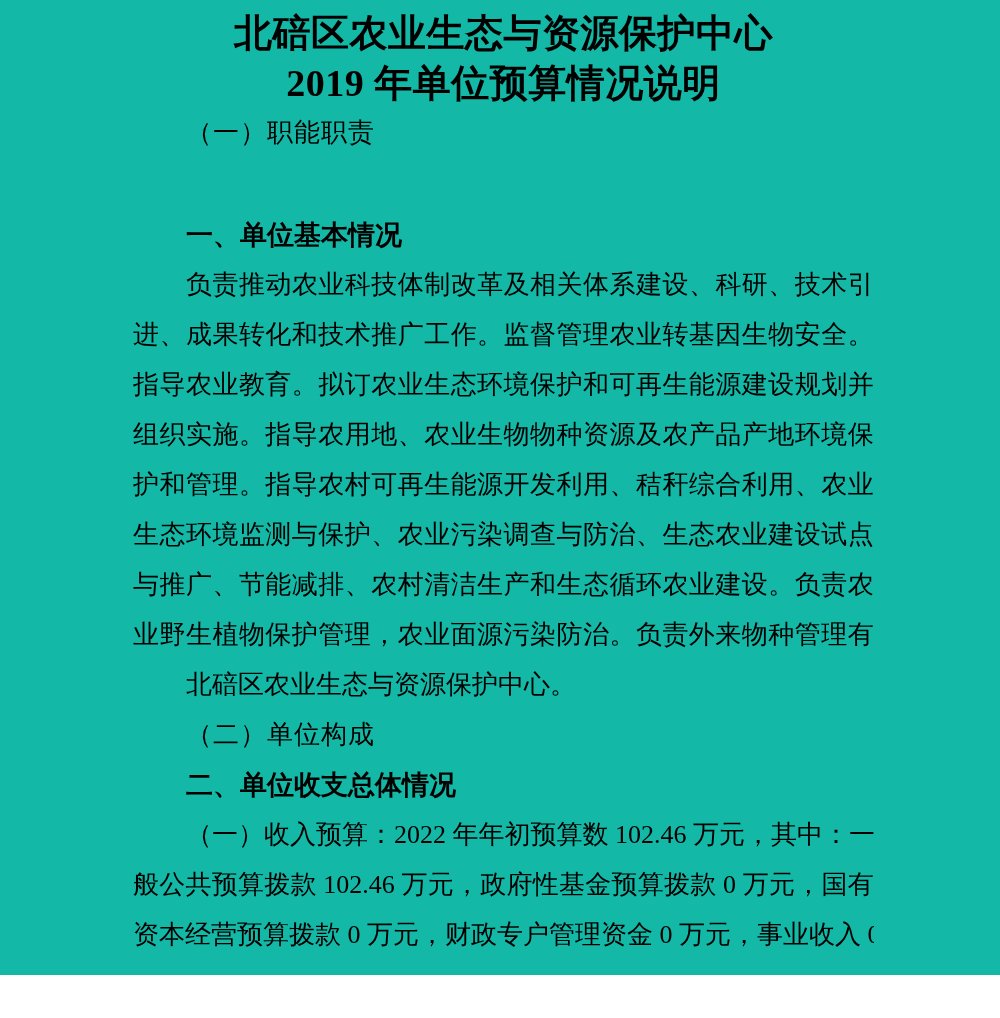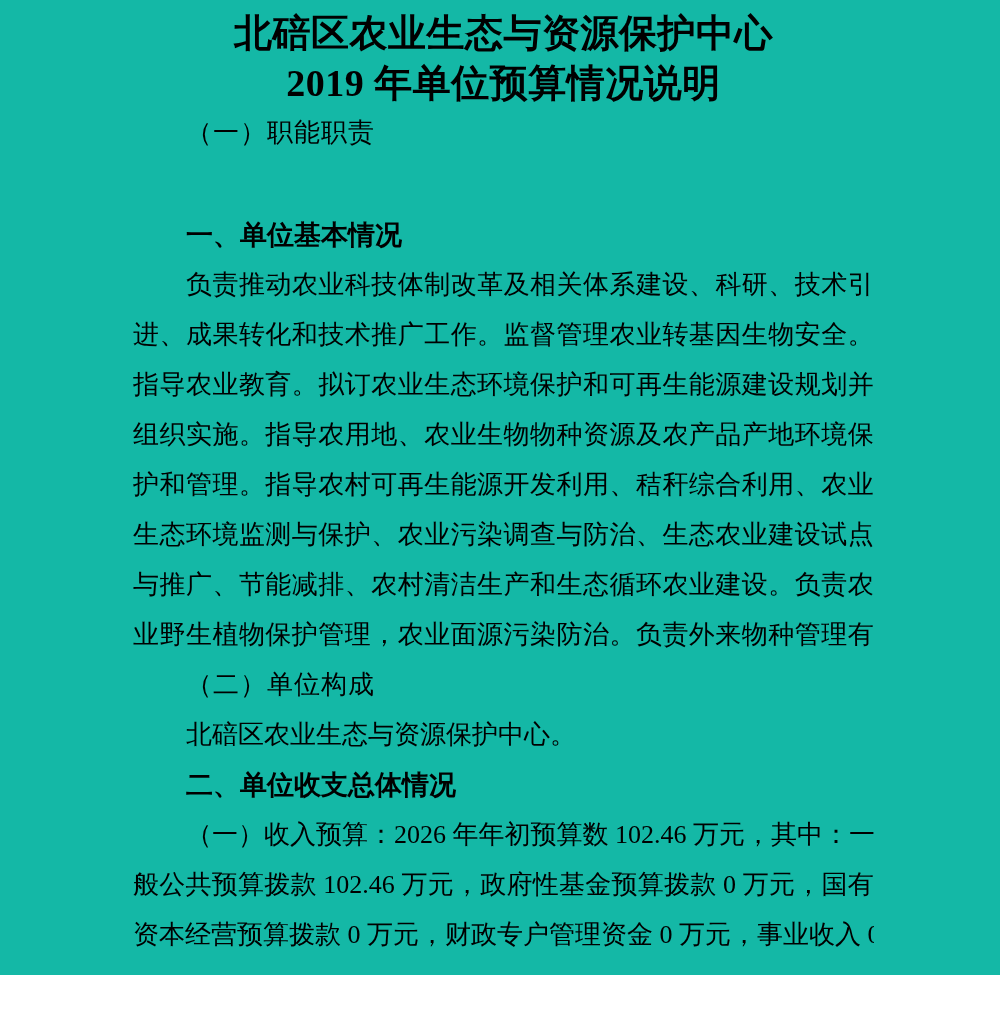--- a/index.html
+++ b/index.html
@@ -289,36 +289,36 @@
         <span>责</span>
         <span>外</span>
         <span>来</span>
         <span>物</span>
         <span>种</span>
         <span>管</span>
         <span>理</span>
         <span>有</span>
       </div>
 
+    <div class="line indent">北碚区农业生态与资源保护中心。</div>
+
     <div class="line subheading indent">（二）单位构成</div>
-
-    <div class="line indent">北碚区农业生态与资源保护中心。</div>
 
     <div class="line heading indent">二、单位收支总体情况</div>
 
     <div class="line indent stretch">
         <span>（</span>
         <span>一</span>
         <span>）</span>
         <span>收</span>
         <span>入</span>
         <span>预</span>
         <span>算</span>
         <span>：</span>
-        <span>2026 </span>
+        <span>2022 </span>
         <span>年</span>
         <span>年</span>
         <span>初</span>
         <span>预</span>
         <span>算</span>
         <span>数</span>
         <span> 102.46 </span>
         <span>万</span>
         <span>元</span>
         <span>，</span>

